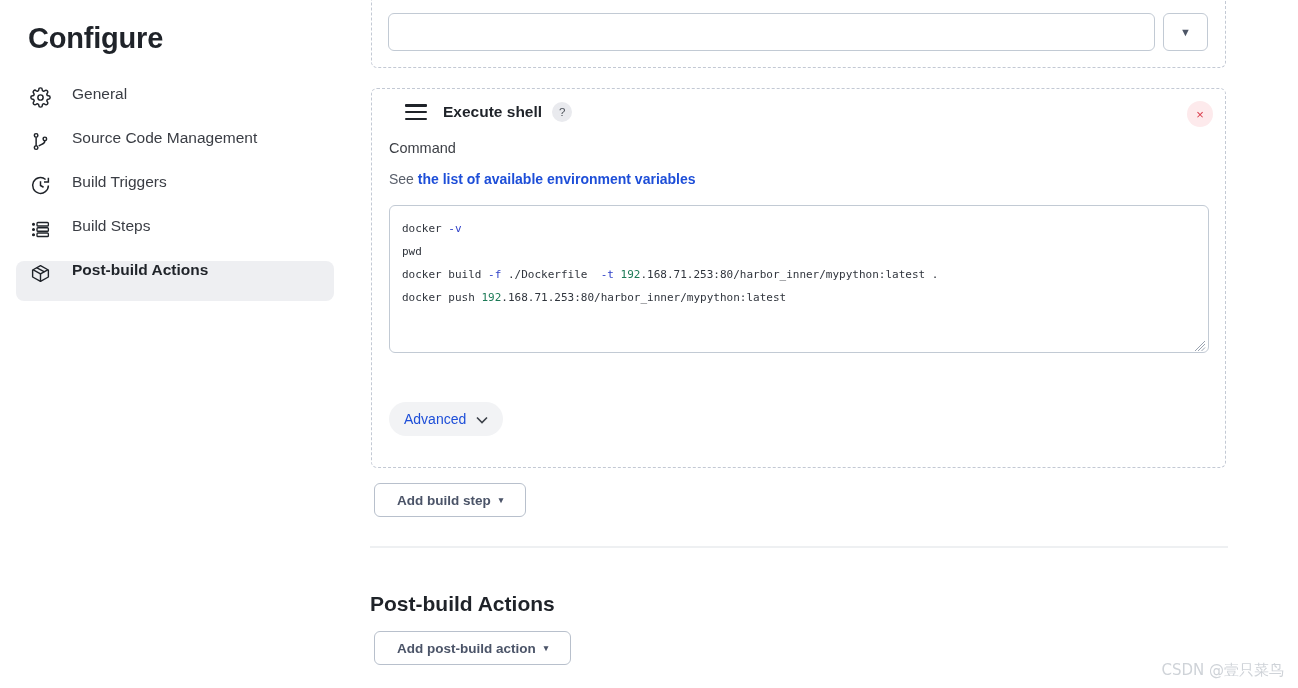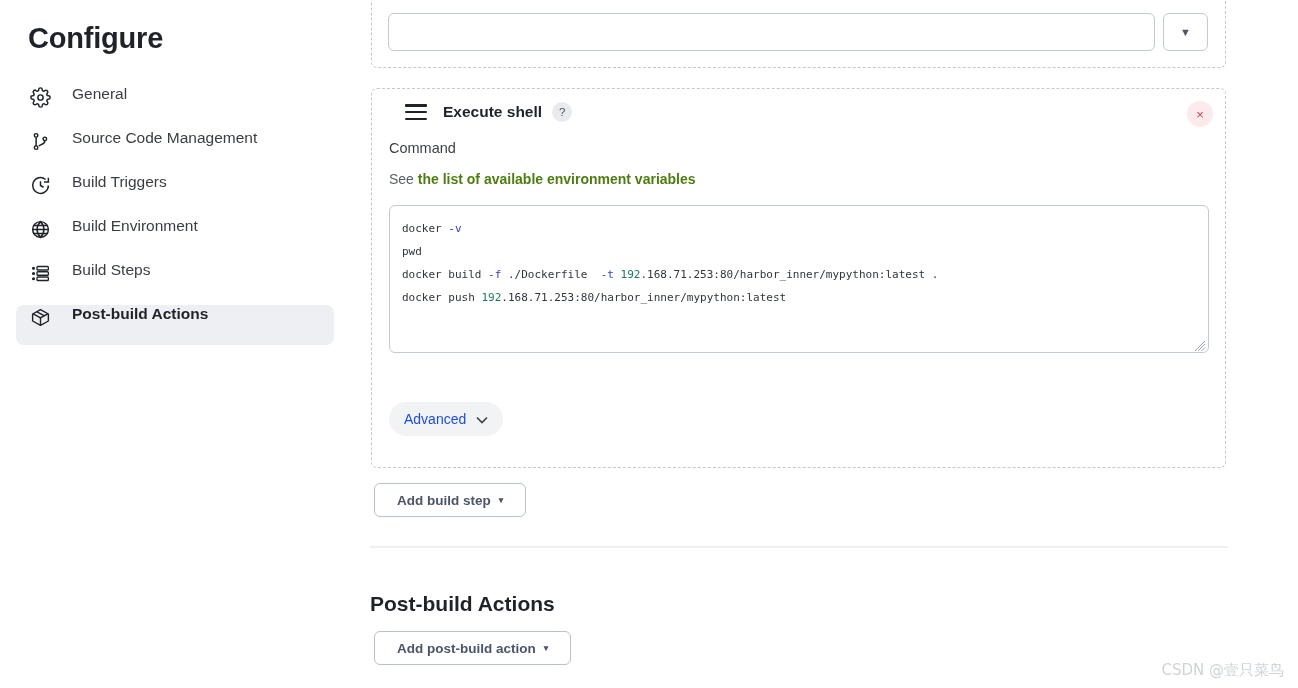--- a/index.html
+++ b/index.html
@@ -173,21 +173,21 @@
     font-size: 14.5px;
     color: #3c3f45;
   }
   #env-line {
     position: absolute;
     left: 17px; top: 82px;
     font-size: 14px;
     color: #595f6b;
   }
   #env-link {
-    color: #4d7c0f;
+    color: #1d4ed8;
     font-weight: bold;
     text-decoration: none;
     cursor: pointer;
   }
   #command-box {
     position: absolute;
     left: 17px; top: 116px;
     width: 820px; height: 148px;
     border: 1px solid #c2cad4;
     border-radius: 6px;
@@ -316,31 +316,20 @@
         <span class="nav-icon">
           <svg width="21" height="21" viewBox="0 0 24 24" fill="none" stroke="currentColor" stroke-width="1.7">
             <path d="M21 12a9 9 0 1 1-3.2-6.9"></path>
             <path d="M21 3v5h-5"></path>
             <path d="M12 7v5l3.5 2"></path>
           </svg>
         </span>
         <span class="nav-label">Build Triggers</span>
       </div>
 
-      <div class="nav-item">
-        <span class="nav-icon">
-          <svg width="21" height="21" viewBox="0 0 24 24" fill="none" stroke="currentColor" stroke-width="1.7">
-            <circle cx="12" cy="12" r="9"></circle>
-            <path d="M3 12h18"></path>
-            <path d="M3.6 7.5h16.8M3.6 16.5h16.8"></path>
-            <path d="M12 3c2.6 2.6 3.9 5.8 3.9 9s-1.3 6.4-3.9 9c-2.6-2.6-3.9-5.8-3.9-9S9.4 5.6 12 3z"></path>
-          </svg>
-        </span>
-        <span class="nav-label">Build Environment</span>
-      </div>
 
       <div class="nav-item">
         <span class="nav-icon">
           <svg width="21" height="21" viewBox="0 0 24 24" fill="none" stroke="currentColor" stroke-width="1.5">
             <rect x="8" y="4" width="13" height="4" rx="1"></rect>
             <rect x="8" y="10" width="13" height="4" rx="1"></rect>
             <rect x="8" y="16" width="13" height="4" rx="1"></rect>
             <circle cx="4" cy="6" r="1" fill="currentColor"></circle>
             <circle cx="4" cy="12" r="1" fill="currentColor"></circle>
             <circle cx="4" cy="18" r="1" fill="currentColor"></circle>

